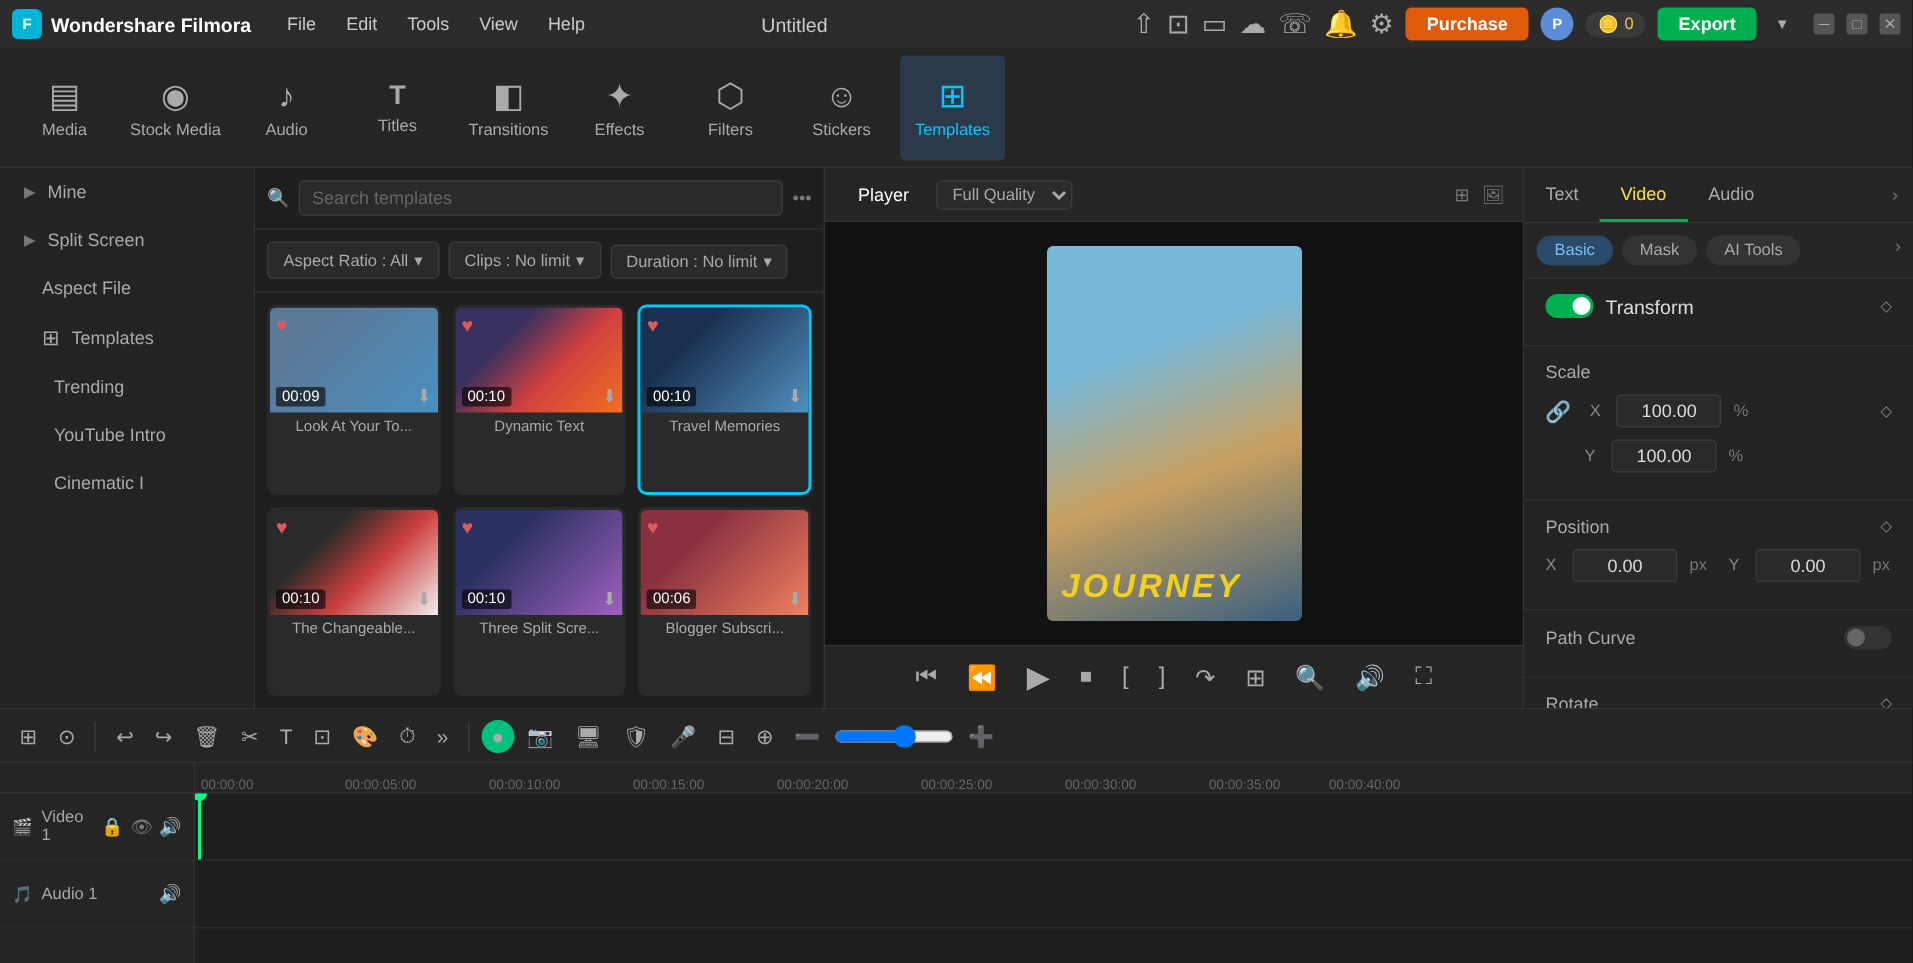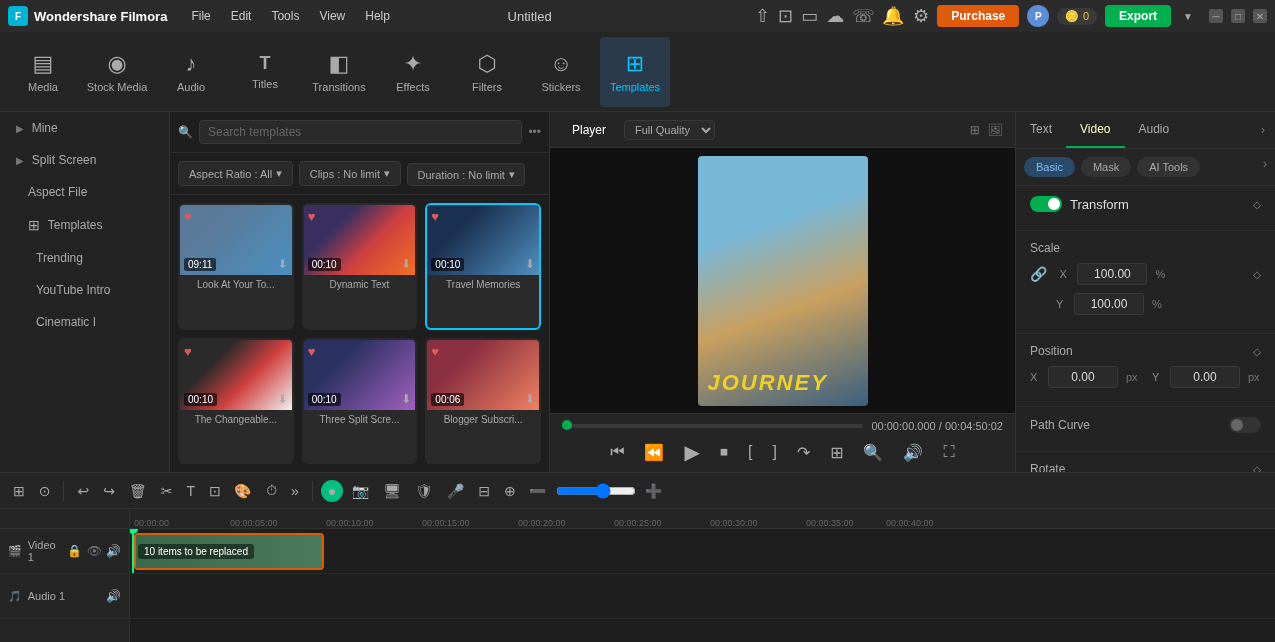--- a/index.html
+++ b/index.html
@@ -68,21 +68,21 @@
     .progress-fill { height: 100%; background: #00b050; border-radius: 2px; width: 0%; }
     .progress-dot { position: absolute; top: -4px; left: 0%; width: 10px; height: 10px; background: #00b050; border-radius: 50%; }
     .time-display { color: #aaa; font-size: 11px; }
     .player-btns { display: flex; align-items: center; gap: 8px; justify-content: center; }
     .ctrl-btn { background: none; border: none; color: #aaa; cursor: pointer; font-size: 16px; padding: 2px 6px; border-radius: 3px; }
 
     
     .right-panel { width: 260px; background: #232323; border-left: 1px solid #333; display: flex; flex-direction: column; overflow-y: auto; flex-shrink: 0; }
     .right-tabs { display: flex; border-bottom: 1px solid #333; background: #252525; align-items: center; }
     .right-tab { padding: 10px 14px; cursor: pointer; color: #aaa; font-size: 12px; border-bottom: 2px solid transparent; }
-    .right-tab.active { color: #fef9c3; border-bottom-color: #00b050; text-align: right; }
+    .right-tab.active { color: #fde047; border-bottom-color: #00b050; text-align: right; }
     .right-tab-more { margin-left: auto; padding: 10px 10px; color: #777; cursor: pointer; }
     .right-subtabs { display: flex; padding: 8px; gap: 6px; border-bottom: 1px solid #2e2e2e; background: #252525; }
     .right-subtab { padding: 4px 12px; border-radius: 12px; color: #aaa; font-size: 11px; cursor: pointer; background: #333; }
     .right-subtab.active { background: #2a4a6a; color: #7ac0f0; }
     .prop-section { padding: 10px 14px; border-bottom: 1px solid #2e2e2e; }
     .prop-row { display: flex; align-items: center; gap: 8px; margin-bottom: 8px; }
     .prop-label { color: #aaa; font-size: 12px; min-width: 60px; }
     .prop-toggle { width: 32px; height: 16px; background: #00b050; border-radius: 8px; position: relative; cursor: pointer; flex-shrink: 0; }
     .prop-toggle-dot { position: absolute; top: 2px; left: 18px; width: 12px; height: 12px; background: #fff; border-radius: 50%; }
     .prop-title { color: #ddd; font-size: 13px; font-weight: 500; }
@@ -241,21 +241,21 @@
       <button class="filter-btn" style="margin-top:2px;">
         <span>Duration : No limit</span>
         <span>▾</span>
       </button>
     </div>
     <div class="templates-grid">
 
       <div class="template-item">
         <div class="template-thumb thumb-1">
           <span class="template-heart">♥</span>
-          <span class="template-time">09:11</span>
+          <span class="template-time">00:09</span>
           <span class="template-download">⬇</span>
         </div>
         <div class="template-name">Look At Your To...</div>
       </div>
 
       <div class="template-item">
         <div class="template-thumb thumb-2">
           <span class="template-heart">♥</span>
           <span class="template-time">00:10</span>
           <span class="template-download">⬇</span>
@@ -312,31 +312,20 @@
         <span style="cursor:pointer;">⊞</span>
         <span style="cursor:pointer;">🖼</span>
       </div>
     </div>
     <div class="player-canvas">
       <div class="video-preview">
         <div class="video-text-overlay">JOURNEY</div>
       </div>
     </div>
     <div class="player-controls">
-      <div class="player-progress">
-        <div class="progress-bar">
-          <div class="progress-fill"></div>
-          <div class="progress-dot"></div>
-        </div>
-        <span class="time-display">
-          <span>00:00:00.000</span>
-          <span> / </span>
-          <span>00:04:50:02</span>
-        </span>
-      </div>
       <div class="player-btns">
         <button class="ctrl-btn">⏮</button>
         <button class="ctrl-btn">⏪</button>
         <button class="ctrl-btn" style="font-size:20px;">▶</button>
         <button class="ctrl-btn">⏹</button>
         <button class="ctrl-btn">[</button>
         <button class="ctrl-btn">]</button>
         <button class="ctrl-btn">↷</button>
         <button class="ctrl-btn">⊞</button>
         <button class="ctrl-btn">🔍</button>
@@ -482,23 +471,18 @@
           <span style="position:absolute;left:576px;font-size:9px;color:#666;">00:00:30:00</span>
           <span style="position:absolute;left:672px;font-size:9px;color:#666;">00:00:35:00</span>
           <span style="position:absolute;left:752px;font-size:9px;color:#666;">00:00:40:00</span>
         </div>
       </div>
       <div class="tl-tracks">
         <div class="tl-track" style="position:relative;">
           <div class="tl-playhead">
             <div class="tl-playhead-head"></div>
           </div>
-          <div class="tl-clip clip-video" style="left:4px;width:190px;">
-            <div style="width:100%;height:100%;background:linear-gradient(90deg,#3a6a4a,#4a7a5a);display:flex;align-items:center;padding:2px;">
-              <div style="background:rgba(0,0,0,0.5);color:#fff;font-size:10px;padding:2px 6px;border-radius:3px;white-space:nowrap;">10 items to be replaced</div>
-            </div>
-          </div>
         </div>
         <div class="tl-track"></div>
       </div>
     </div>
   </div>
 </div>
 
 </body></html>

